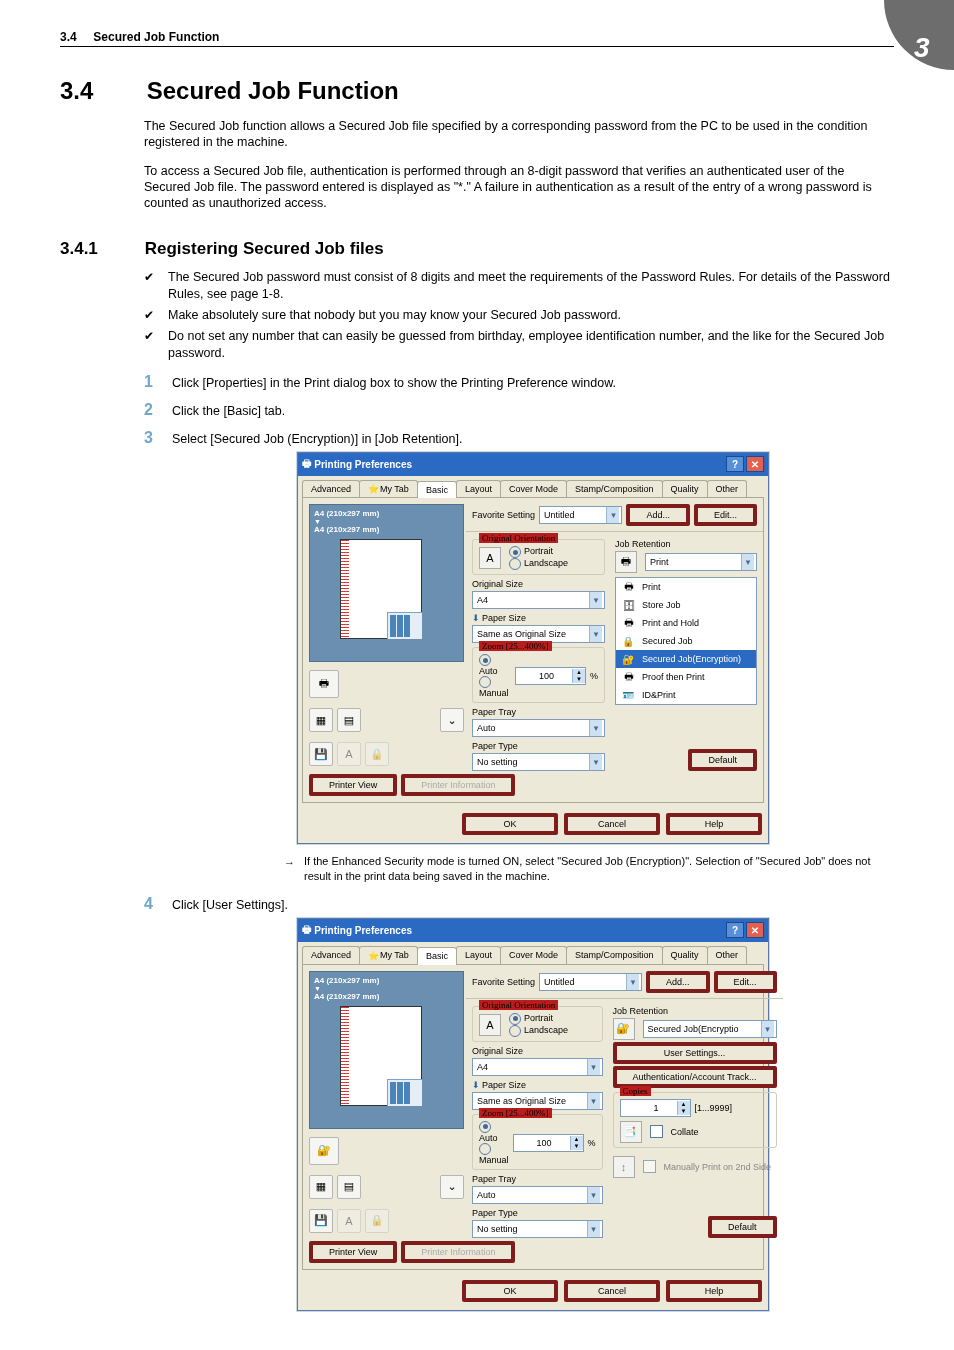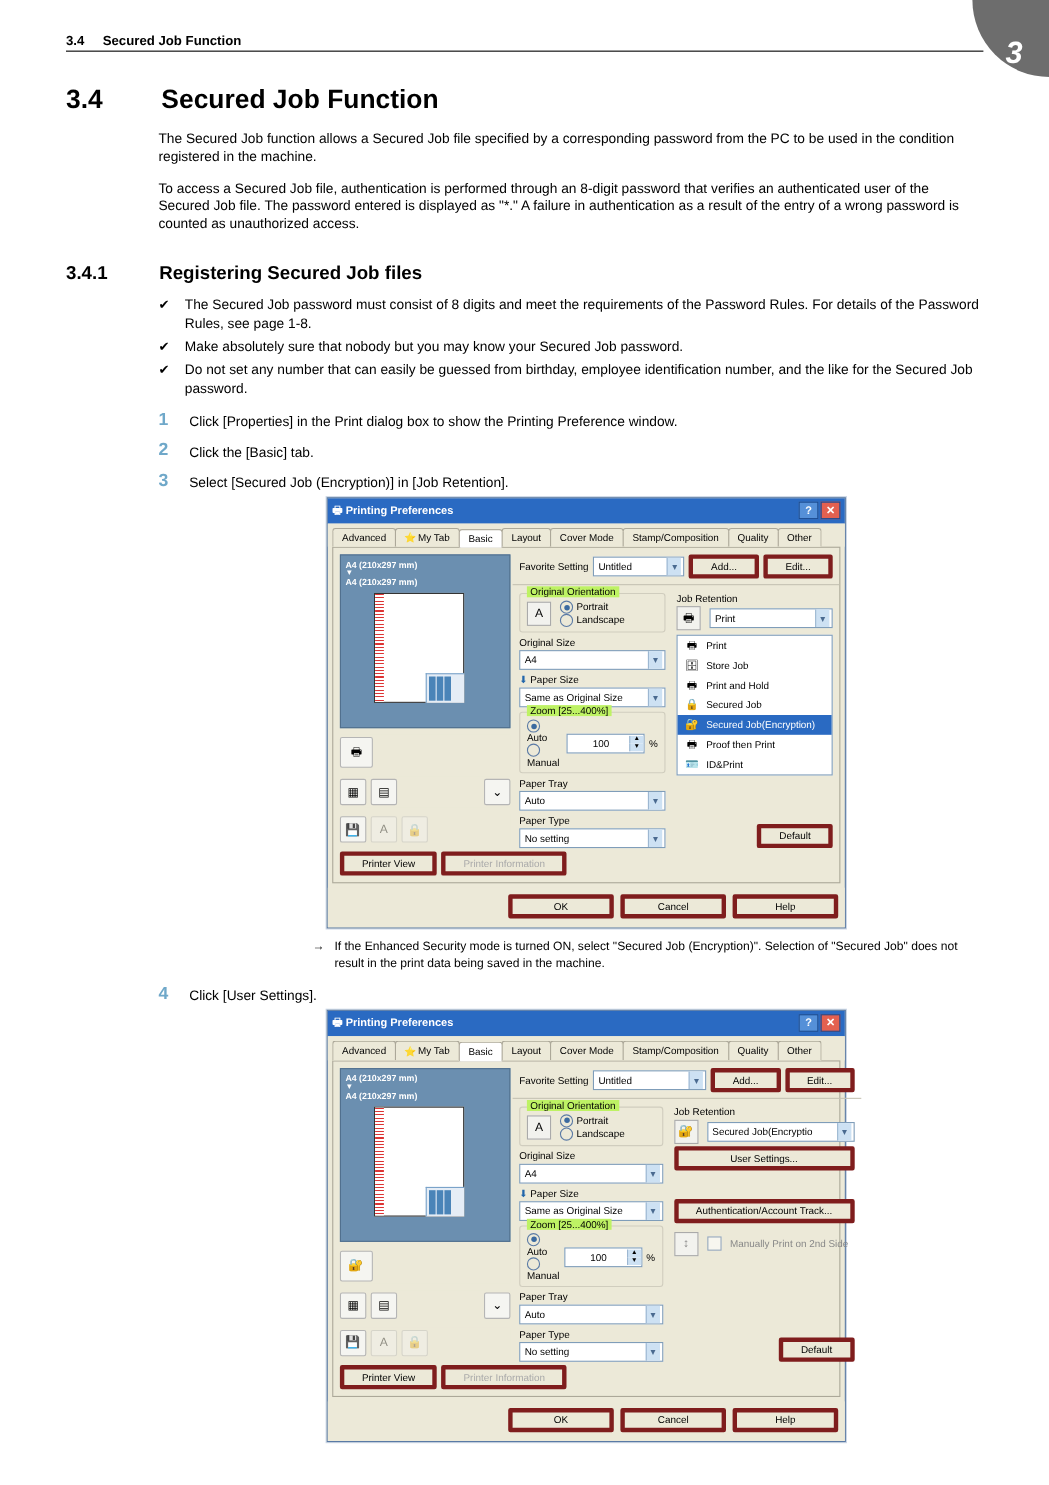--- a/index.html
+++ b/index.html
@@ -275,23 +275,24 @@
   }
   .groupbox {
     border:1px solid #d0cdbe;
     border-radius:3px;
     margin-top:2px;
     padding:6px 6px 4px 6px;
     position:relative;
   }
   .groupbox > .gb-title {
     position:absolute; top:-7px; left:6px;
-    background:#bef264;
+    background:#b91c1c;
     padding:0 3px;
     font-size:9px;
+    font-family:Liberation Serif, serif;
   }
   .radio {
     width:10px; height:10px; border:1px solid #5a7aa5; border-radius:50%;
     display:inline-flex; align-items:center; justify-content:center;
     margin-right:3px; vertical-align:middle;
   }
   .radio.checked::after { content:""; width:5px; height:5px; background:#3b6aa0; border-radius:50%; }
   .icon-sq {
     width:20px; height:20px; border:1px solid #aaa; background:#f2f2ee;
     display:inline-flex; align-items:center; justify-content:center; font-size:11px;
@@ -662,22 +663,40 @@
                 <div class="combo">No setting</div>
               </div>
 
               <div class="col" style="flex:1;">
                 <div class="section-label">Job Retention</div>
                 <div class="row">
                   <span class="icon-sq">🔐</span>
                   <div class="combo" style="flex:1">Secured Job(Encryptio</div>
                 </div>
                 <div class="win-btn" style="text-align:center;">User Settings...</div>
-                <div class="win-btn" style="margin-top:24px;">Authentication/Account Track...</div>
-
+                <div class="win-btn" style="">Authentication/Account Track...</div>
+
+                <div class="groupbox">
+                  <div class="gb-title">Copies</div>
+                  <div class="row">
+                    <div class="num-spin">
+                        <span class="val">1</span>
+                        <span class="spins">
+                          <span>▲</span>
+                          <span>▼</span>
+                        </span>
+                      </div>
+                    <span>[1...9999]</span>
+                  </div>
+                  <div class="row" style="margin-top:4px;">
+                    <span class="icon-sq">📑</span>
+                    <span class="checkbox-sq"></span>
+                    <span>Collate</span>
+                  </div>
+                </div>
 
                 <div class="row" style="margin-top:6px; color:#888;">
                   <span class="icon-sq">↕</span>
                   <span class="checkbox-sq" style="opacity:.6;"></span>
                   <span>Manually Print on 2nd Side</span>
                 </div>
 
                 <div style="flex:1;"></div>
                 <div class="row" style="justify-content:flex-end;">
                   <div class="win-btn">Default</div>

